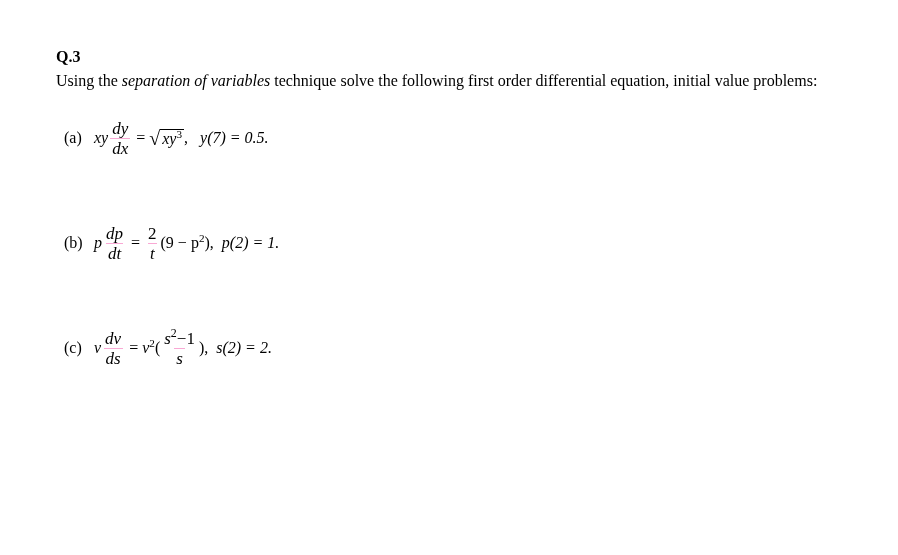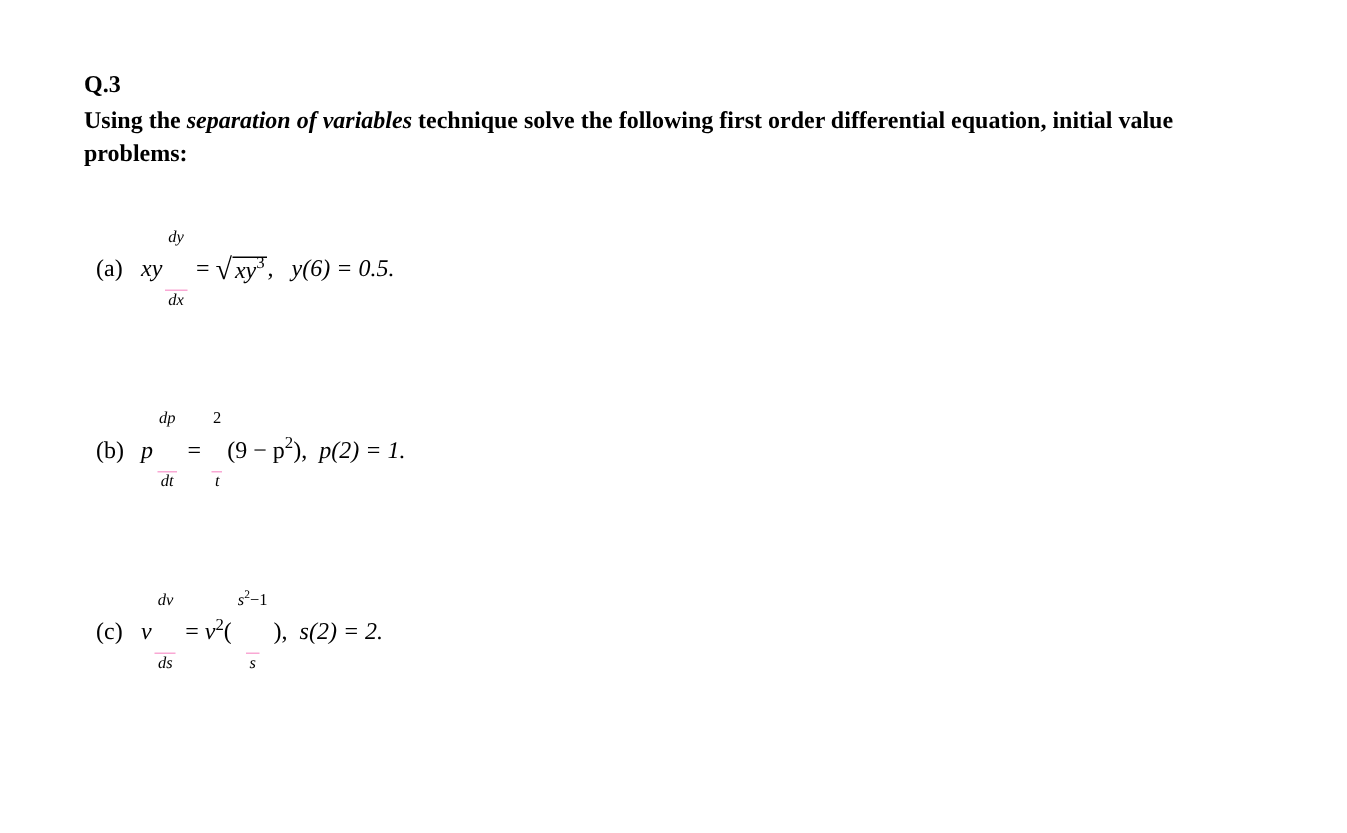--- a/index.html
+++ b/index.html
@@ -12,22 +12,21 @@
     padding: 48px 56px;
   }
   .heading {
     font-weight: bold;
     font-size: 16px;
     margin-bottom: 4px;
   }
   .prompt {
     font-size: 16px;
     line-height: 1.35;
-    margin-bottom: 40px;
-    font-weight: bold;
+    margin-bottom: 28px;
   }
   .italic { font-style: italic; }
   .problem {
     font-size: 16px;
     margin-bottom: 68px;
     padding-left: 8px;
   }
   .label {
     display: inline-block;
     min-width: 26px;
@@ -36,25 +35,24 @@
     font-style: italic;
     display: inline-flex;
     align-items: center;
     white-space: nowrap;
   }
   .frac {
     display: inline-flex;
     flex-direction: column;
     align-items: center;
     vertical-align: middle;
-    font-size: 11px;
+    font-size: 17px;
     line-height: 1;
     margin: 0 2px;
     font-style: italic;
-    gap: 28px;
   }
   .frac .num { padding: 0 2px 1px; }
   .frac .den { border-top: 1px solid #f9a8d4; padding: 1px 2px 0; }
   .sqrt {
     display: inline-flex;
     align-items: flex-start;
     position: relative;
   }
   .sqrt .radical {
     font-style: normal;
@@ -92,21 +90,21 @@
       <span class="den">dx</span>
     </span>
     <span class="upright">&nbsp;=&nbsp;</span>
     <span class="sqrt">
       <span class="radical">√</span>
       <span class="radicand">
         <span>xy</span><sup>3</sup>
       </span>
     </span>
       <span class="upright">,&nbsp;&nbsp;</span>
-    <span><span class="upright">&nbsp;</span><span class="math">y(6) = 0.5.</span></span>
+    <span><span class="upright">&nbsp;</span><span class="math">y(7) = 0.5.</span></span>
   </span>
 </div>
 
 <div class="problem">
   <span class="label">(b)</span>
   <span class="math">
     <span>p</span>
     <span class="frac">
       <span class="num">dp</span>
       <span class="den">dt</span>

